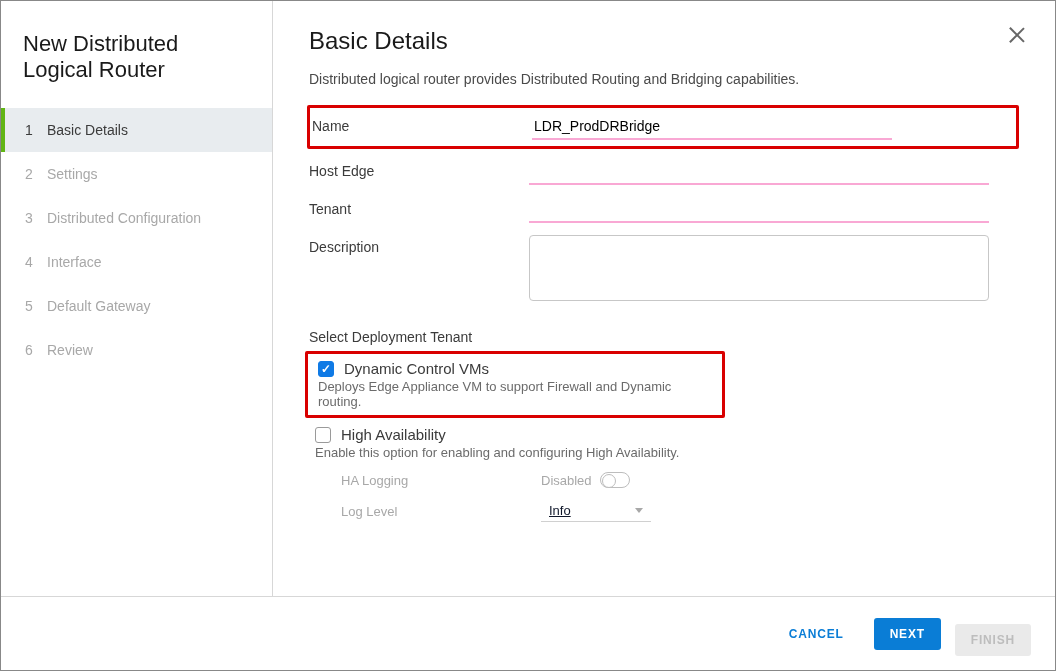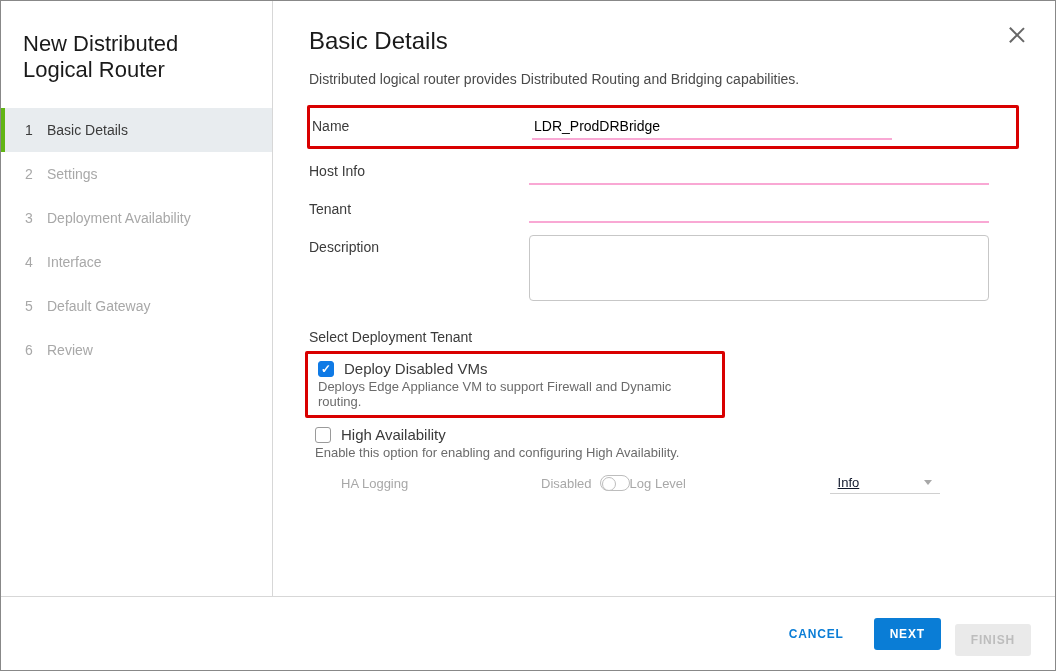--- a/index.html
+++ b/index.html
@@ -166,22 +166,22 @@
   .opt-label { font-size: 15px; color: #3b3b3b; }
   .opt-desc {
     font-size: 13px;
     color: #6b6b6b;
     margin-top: 2px;
   }
   .sub-settings {
     margin-left: 26px;
     margin-top: 12px;
     display: flex;
-    flex-direction: row;
-    gap: 0;
+    flex-direction: column;
+    gap: 12px;
     color: #a8a8a8;
     font-size: 13px;
   }
   .sub-row { display: flex; align-items: center; }
   .sub-label { width: 200px; }
 
   .toggle {
     width: 30px; height: 16px;
     border: 1px solid #bdbdbd;
     border-radius: 10px;
@@ -254,21 +254,21 @@
       <div class="step active">
         <span class="num">1</span>
         <span>Basic Details</span>
       </div>
       <div class="step">
         <span class="num">2</span>
         <span>Settings</span>
       </div>
       <div class="step">
         <span class="num">3</span>
-        <span>Deployment Availability</span>
+        <span>Distributed Configuration</span>
       </div>
       <div class="step">
         <span class="num">4</span>
         <span>Interface</span>
       </div>
       <div class="step">
         <span class="num">5</span>
         <span>Default Gateway</span>
       </div>
       <div class="step">
@@ -284,40 +284,40 @@
       <div class="subtitle">Distributed logical router provides Distributed Routing and Bridging capabilities.</div>
 
       <div class="highlight-red row-name">
         <div class="field-row">
           <div class="field-label">Name</div>
           <input class="field-input-line" style="max-width: 360px;" type="text" value="LDR_ProdDRBridge">
         </div>
       </div>
 
       <div class="field-row">
-        <div class="field-label">Host Info</div>
+        <div class="field-label">Host Edge</div>
         <input class="field-input-line" type="text" value="" style="">
       </div>
 
       <div class="field-row">
         <div class="field-label">Tenant</div>
         <input class="field-input-line" type="text" value="" style="">
       </div>
 
       <div class="field-row">
         <div class="field-label">Description</div>
         <textarea class="field-textarea" style=""></textarea>
       </div>
 
       <div class="section-header">Select Deployment Tenant</div>
 
       <div class="highlight-red deploy-wrap">
         <div class="checkbox-row">
           <span class="chk checked"></span>
-          <span class="opt-label">Deploy Disabled VMs</span>
+          <span class="opt-label">Dynamic Control VMs</span>
         </div>
         <div class="opt-desc">Deploys Edge Appliance VM to support Firewall and Dynamic routing.</div>
       </div>
 
       <div class="opt-block">
         <div class="checkbox-row" style="padding-left:6px;">
           <span class="chk"></span>
           <span class="opt-label">High Availability</span>
         </div>
         <div class="opt-desc" style="padding-left:6px;">Enable this option for enabling and configuring High Availability.</div>

